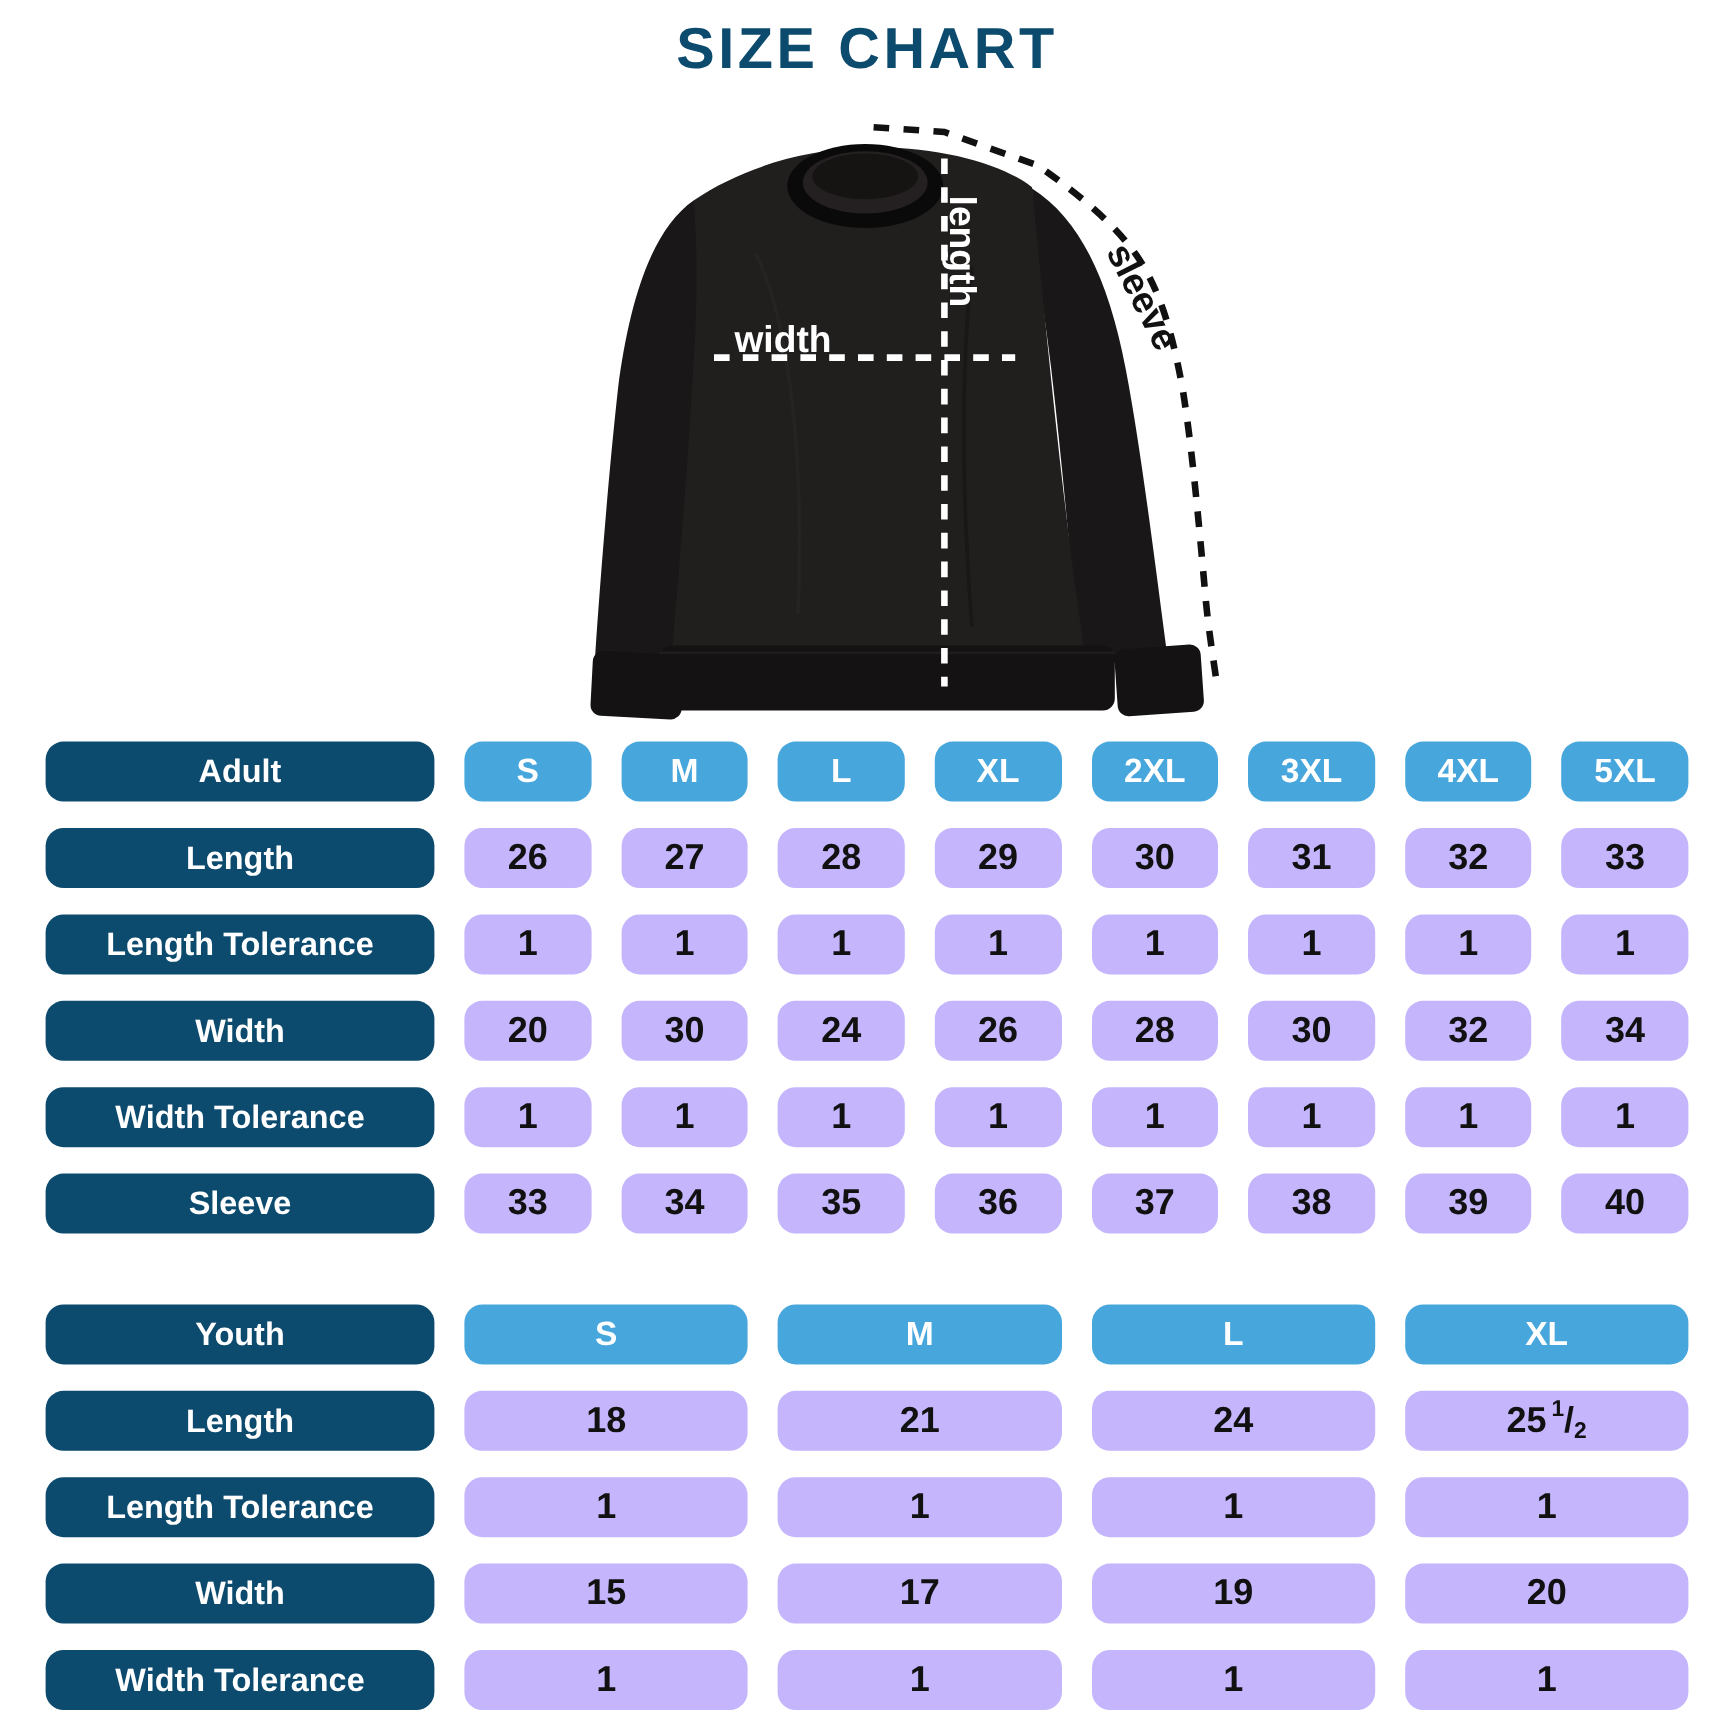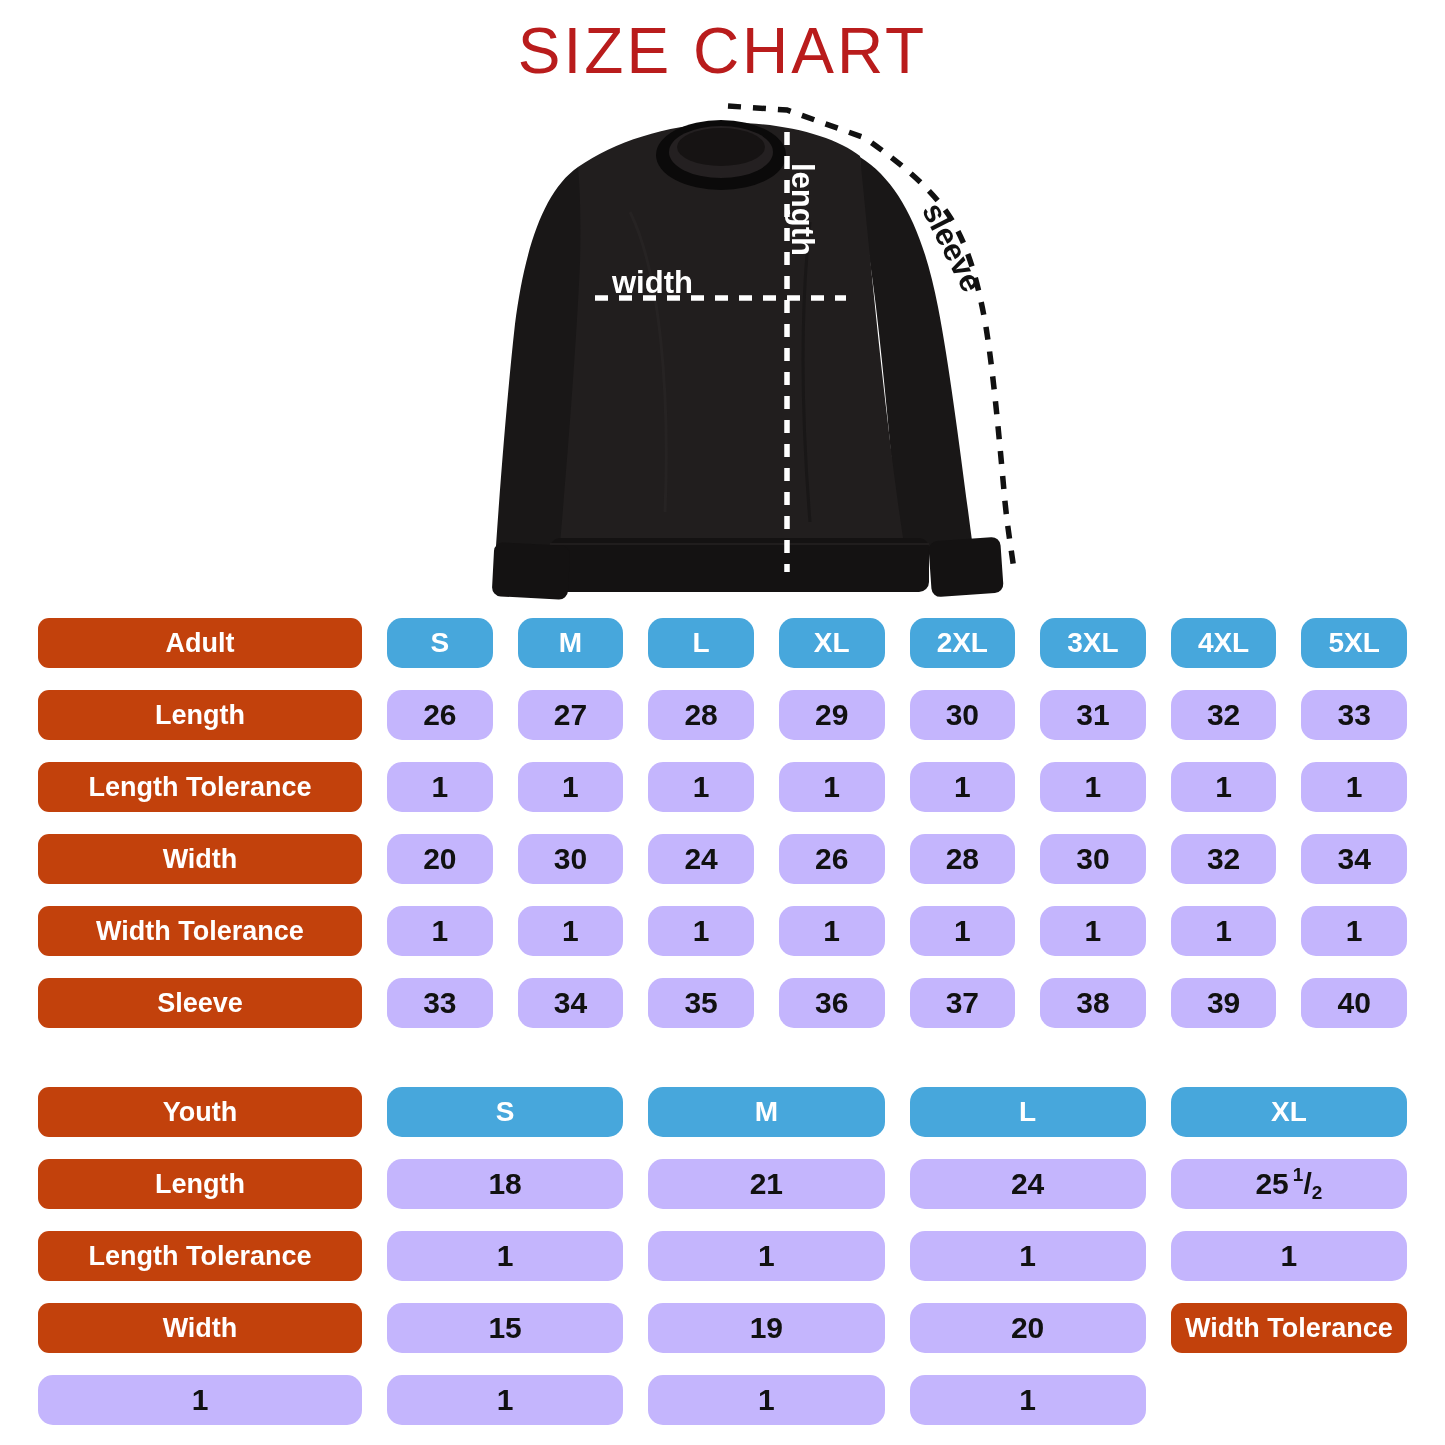--- a/index.html
+++ b/index.html
@@ -2,34 +2,34 @@
 <html><head>
 <meta charset="utf-8">
 <style>
   html,body{margin:0;padding:0;}
   body{
     width:1445px;height:1445px;position:relative;background:#ffffff;
     font-family:"Liberation Sans", sans-serif;overflow:hidden;
   }
   .title{
     position:absolute;top:14px;left:0;width:100%;text-align:center;
-    font-size:64px;font-weight:400;color:#b91c1c;letter-spacing:3px;
+    font-size:48px;font-weight:700;color:#0c4a6e;letter-spacing:3px;
   }
   .figure{position:absolute;left:430px;top:92px;width:600px;height:512px;}
   .measure-white{fill:#ffffff;font-weight:bold;font-size:31px;}
   .measure-black{fill:#111111;font-weight:bold;font-size:31px;}
   .tables{position:absolute;left:38px;top:618px;width:1369px;}
   .grid{display:grid;column-gap:25px;row-gap:22px;}
   .grid.youth{margin-top:59px;}
   .pill{
     height:50px;border-radius:15px;display:flex;align-items:center;justify-content:center;
     font-weight:bold;line-height:1;
   }
   .pill.head{background:#47A7DC;color:#ffffff;font-size:28px;}
-  .pill.rowlabel{background:#c2410c;color:#ffffff;font-size:27px;border-radius:11px;}
+  .pill.rowlabel{background:#0c4a6e;color:#ffffff;font-size:27px;}
   .pill.cell{background:#c4b5fd;color:#111111;font-size:30px;}
   .frac{margin-left:4px;font-size:30px;display:inline-flex;align-items:center;}
   .frac sup{font-size:19px;position:relative;top:-10px;}
   .frac sub{font-size:19px;position:relative;top:8px;}
 </style>
 </head>
 <body>
 
 <div class="title">SIZE CHART</div>
 
@@ -142,20 +142,21 @@
         <span>25</span>
         <span class="frac"><sup>1</sup>/<sub>2</sub></span>
       </div>
       <div class="pill rowlabel">Length Tolerance</div>
       <div class="pill cell">1</div>
       <div class="pill cell">1</div>
       <div class="pill cell">1</div>
       <div class="pill cell">1</div>
       <div class="pill rowlabel">Width</div>
       <div class="pill cell">15</div>
+      <div class="pill cell">17</div>
       <div class="pill cell">19</div>
       <div class="pill cell">20</div>
       <div class="pill rowlabel">Width Tolerance</div>
       <div class="pill cell">1</div>
       <div class="pill cell">1</div>
       <div class="pill cell">1</div>
       <div class="pill cell">1</div>
     </div>
   </div>
 

